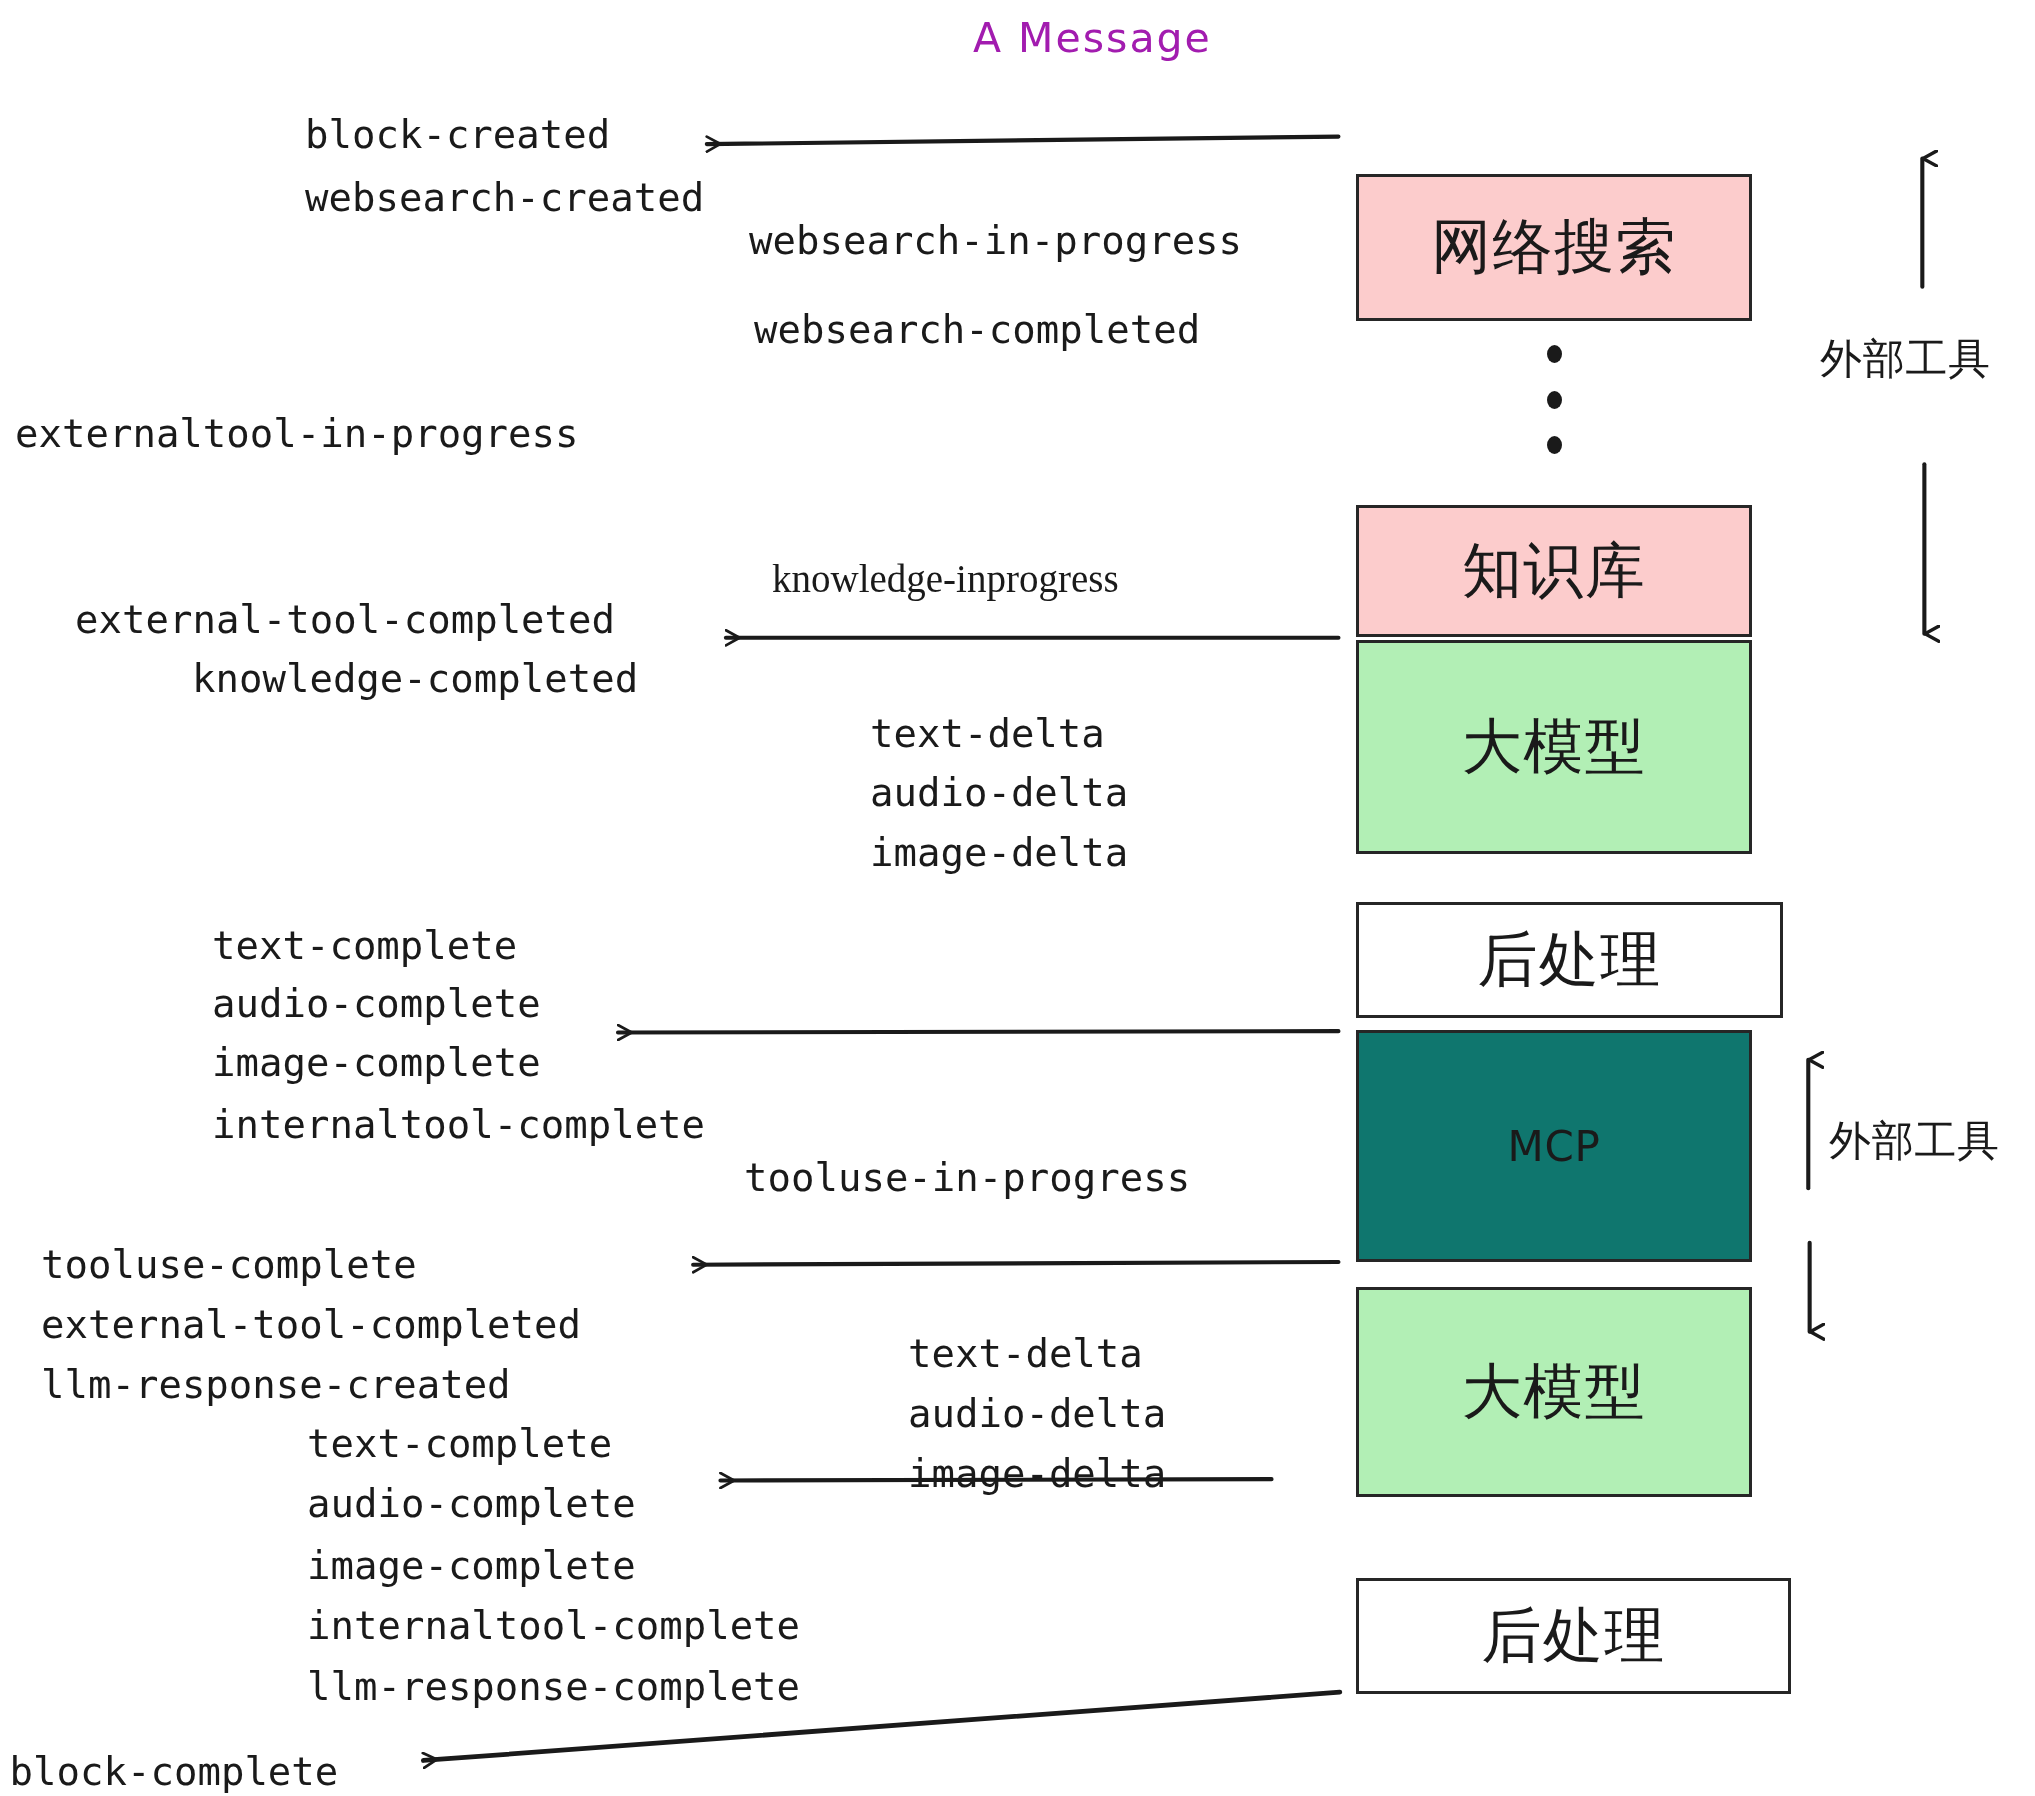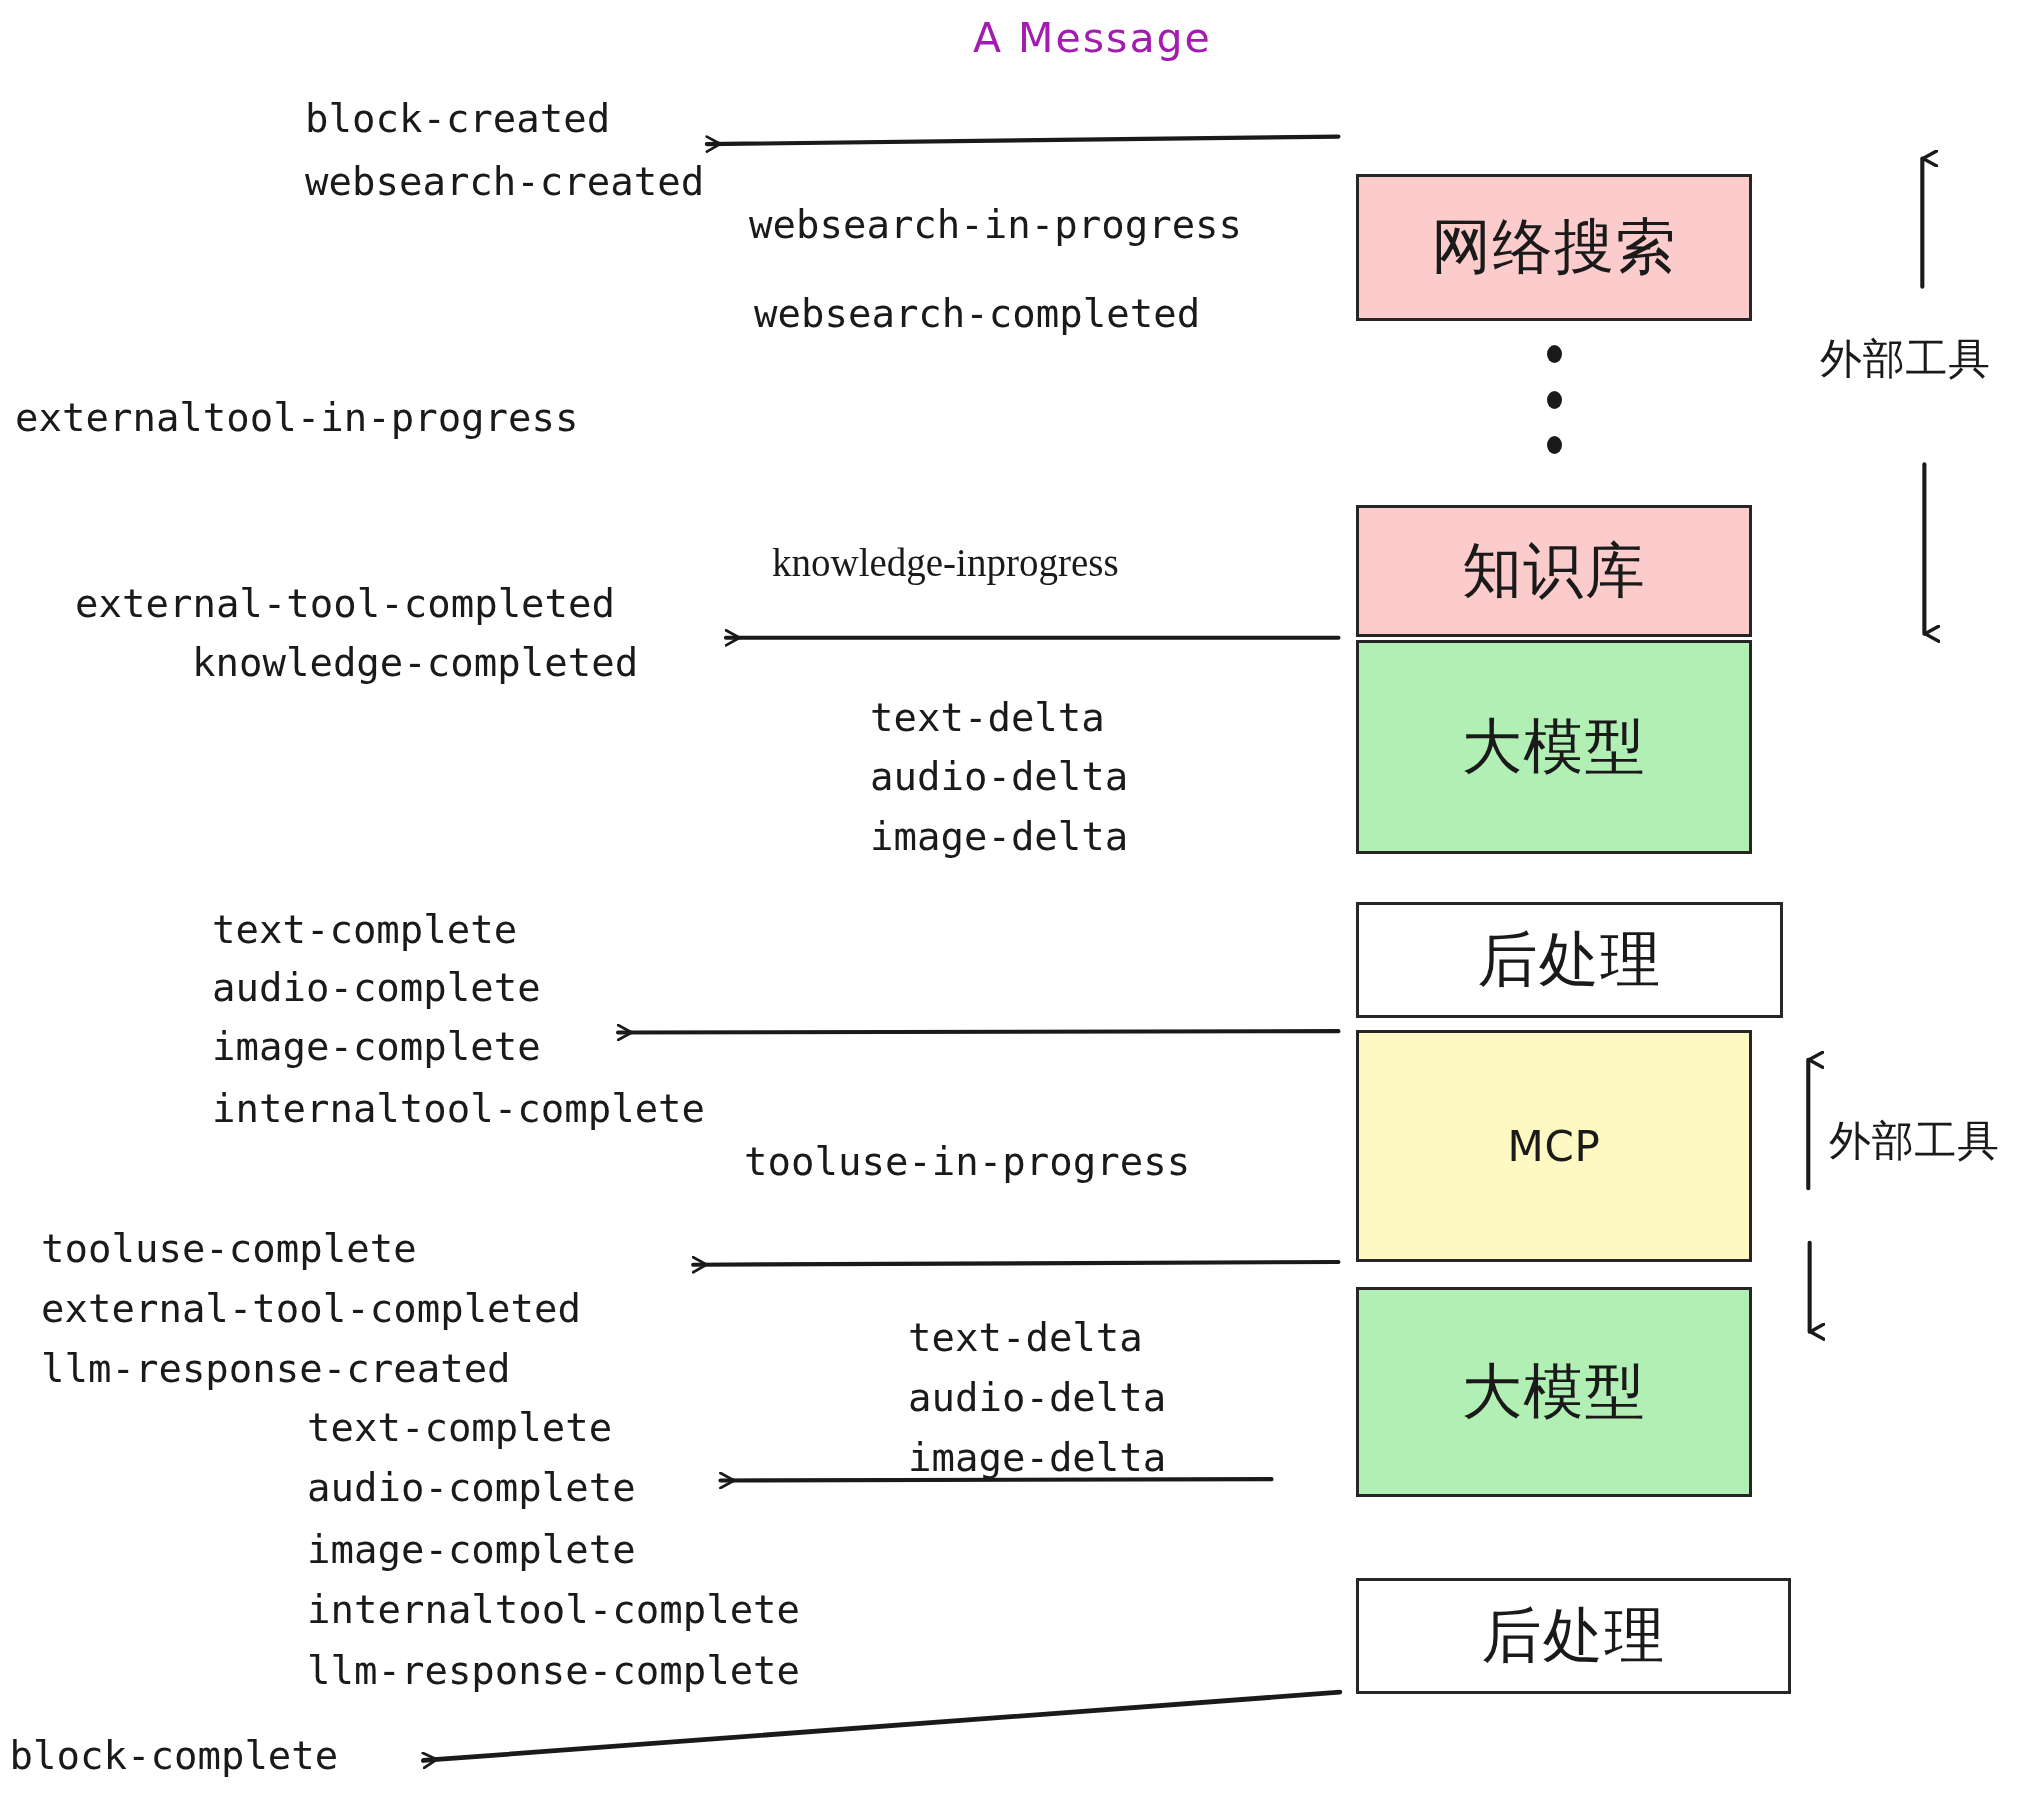--- a/index.html
+++ b/index.html
@@ -16,20 +16,21 @@
     font-family: "DejaVu Sans Mono", "Liberation Mono", monospace;
   }
   .evt {
     position: absolute;
     font-family: "DejaVu Sans Mono", "Liberation Mono", monospace;
     font-size: 39px;
     color: #1a1a1a;
     white-space: nowrap;
     letter-spacing: 0px;
     line-height: 1;
+    margin-top: 16px;
   }
   .title {
     position: absolute;
     font-family: "DejaVu Sans", "Liberation Sans", sans-serif;
     font-size: 41px;
     color: #a21caf;
     white-space: nowrap;
     letter-spacing: 2px;
   }
   .node {
@@ -149,21 +150,21 @@
   </div>
 
   <div class="node" style="left:1356px; top:640px; width:396px; height:214px; background:#b2efb5;">
     <span>大模型</span>
   </div>
 
   <div class="node" style="left:1356px; top:902px; width:427px; height:116px; background:#ffffff;">
     <span>后处理</span>
   </div>
 
-  <div class="node latin" style="left:1356px; top:1030px; width:396px; height:232px; background:#fef9c3;">
+  <div class="node latin" style="left:1356px; top:1030px; width:396px; height:232px; background:#0f766e;">
     <span>MCP</span>
   </div>
 
   <div class="node" style="left:1356px; top:1287px; width:396px; height:210px; background:#b2efb5;">
     <span>大模型</span>
   </div>
 
   <div class="node" style="left:1356px; top:1578px; width:435px; height:116px; background:#ffffff;">
     <span>后处理</span>
   </div>

